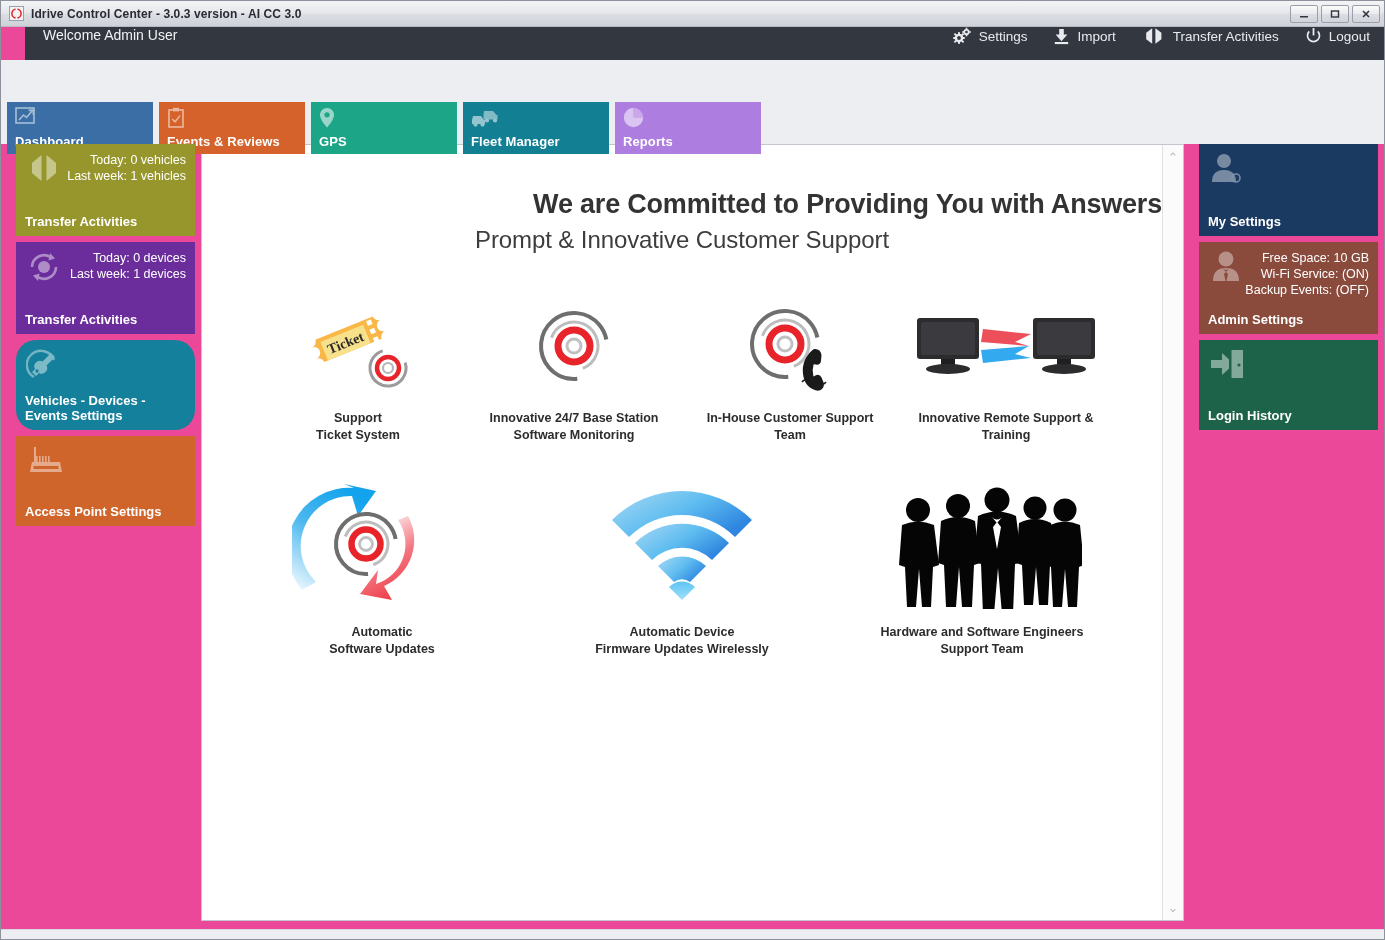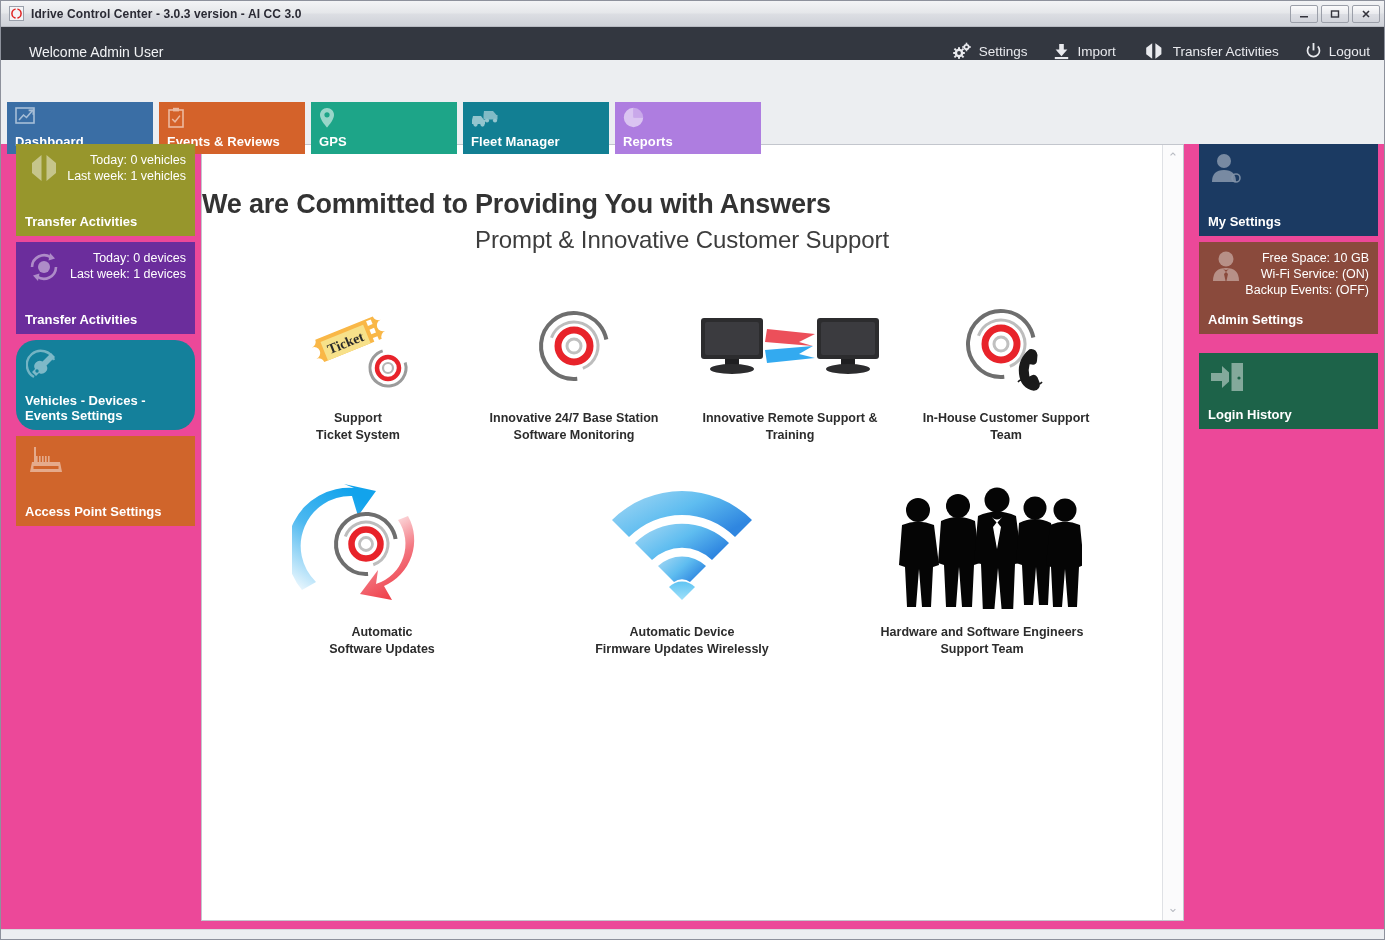--- a/index.html
+++ b/index.html
@@ -41,23 +41,24 @@
     background: linear-gradient(180deg,#fbfbfc 0%, #e9eaee 50%, #dcdee4 51%, #d2d4db 100%);
     display: flex; align-items: center; justify-content: center;
     font-size: 10px; color: #2e2e38; line-height: 1;
   }
   .win-btn svg { display: block; }
 
   
   .appbar {
     height: 33px;
     background: #333740;
-    display: flex; align-items: flex-end;
-    padding: 0 14px 0 28px;
+    display: flex; align-items: flex-start;
+    padding: 0 14px 0 18px;
     flex: 0 0 auto;
+    margin-left: 24px;
   }
   .welcome { color: #f2f3f5; font-size: 14px; }
   .appbar-actions { margin-left: auto; display: flex; align-items: center; gap: 26px; }
   .appbar-item {
     display: flex; align-items: center; gap: 7px;
     color: #e9eaee; font-size: 13.5px; cursor: pointer;
   }
   .appbar-item svg { display: block; }
 
   
@@ -123,38 +124,38 @@
   .stile .st-label {
     position: absolute; left: 9px; bottom: 7px; right: 9px;
     font-size: 13px; font-weight: bold; line-height: 15px;
   }
   .st-transfer-veh { background: #97962c; height: 92px; }
   .st-transfer-dev { background: #6b2d9c; height: 92px; }
   .st-vehicles     { background: #14809b; height: 90px; border-radius: 20px; }
   .st-access       { background: #d0652b; height: 90px; }
   .st-mysettings   { background: #1b3a62; height: 92px; }
   .st-admin        { background: #8a4a3c; height: 92px; }
-  .st-login        { background: #1d6349; height: 76px; margin-top: 13px; }
+  .st-login        { background: #1d6349; height: 90px; }
 
   
   .col-center {
     flex: 1 1 auto; min-width: 0;
     display: flex;
     margin: 0 6px;
     border: 1px solid #c3c6cd;
     background: #ffffff;
   }
   .content {
     flex: 1 1 auto; min-width: 0;
     background: #ffffff;
     overflow: hidden;
     padding-top: 44px;
   }
   .headline {
-    text-align: left;
+    text-align: right;
     font-size: 27px; font-weight: bold; color: #333333;
     letter-spacing: -.2px;
   }
   .subhead {
     text-align: center;
     font-size: 24px; color: #3d3d3d; margin-top: 6px;
     letter-spacing: -.1px;
   }
 
   .feature-grid { margin-top: 42px; }
@@ -480,62 +481,62 @@
                 </svg>
               </div>
               <div class="cap">
                 <div>Innovative 24/7 Base Station</div>
                 <div>Software Monitoring</div>
               </div>
             </div>
 
             <div class="feature">
               <div class="fig">
-                <svg width="190" height="85" viewBox="0 0 190 85">
-
-                  <g>
-                    <rect x="6" y="14" width="62" height="41" rx="3" fill="#2c2c2e"></rect>
-                    <rect x="10" y="18" width="54" height="33" rx="2" fill="#3b3b3f"></rect>
-                    <rect x="30" y="55" width="14" height="7" fill="#1f1f21"></rect>
-                    <ellipse cx="37" cy="65" rx="22" ry="5" fill="#2c2c2e"></ellipse>
-                  </g>
-
-                  <path d="M72 25 L120 30 L104 38 L118 42 L70 38 Z" fill="#ec4f5a"></path>
-                  <path d="M70 46 L118 42 L104 50 L120 54 L72 59 Z" fill="#33aaf0"></path>
-
-                  <g>
-                    <rect x="122" y="14" width="62" height="41" rx="3" fill="#2c2c2e"></rect>
-                    <rect x="126" y="18" width="54" height="33" rx="2" fill="#3b3b3f"></rect>
-                    <rect x="146" y="55" width="14" height="7" fill="#1f1f21"></rect>
-                    <ellipse cx="153" cy="65" rx="22" ry="5" fill="#2c2c2e"></ellipse>
-                  </g>
-                </svg>
-              </div>
-              <div class="cap">
-                <div>Innovative Remote Support &amp;</div>
-                <div>Training</div>
-              </div>
-            </div>
-
-            <div class="feature">
-              <div class="fig">
                 <svg width="100" height="92" viewBox="0 0 100 92">
                   <circle cx="45" cy="44" r="33" fill="none" stroke="#6e6e6e" stroke-width="4" stroke-dasharray="120 55" transform="rotate(140 45 44)"></circle>
                   <circle cx="45" cy="44" r="24" fill="none" stroke="#bdbdbd" stroke-width="3" stroke-dasharray="95 56" transform="rotate(200 45 44)"></circle>
                   <circle cx="45" cy="44" r="16" fill="none" stroke="#e8232a" stroke-width="7"></circle>
                   <circle cx="45" cy="44" r="7" fill="none" stroke="#c0c0c0" stroke-width="3"></circle>
                   <g transform="rotate(36 74 62)">
                     <path d="M66 52 q5 -5 10 0 l3 5 q2 4 -2 6 l-2 1 q2 6 7 10 l1 -2 q2 -4 6 -2 l5 3 q5 5 0 10 q-12 6 -22 -5 q-10 -11 -6 -26 z" fill="#1a1a1a"></path>
                   </g>
                   <path d="M62 82 q3 -4 6 0 q3 4 6 0 q3 -4 6 0 q3 4 6 0" fill="none" stroke="#1a1a1a" stroke-width="1.6"></path>
                 </svg>
               </div>
               <div class="cap">
                 <div>In-House Customer Support</div>
                 <div>Team</div>
+              </div>
+            </div>
+
+            <div class="feature">
+              <div class="fig">
+                <svg width="190" height="85" viewBox="0 0 190 85">
+
+                  <g>
+                    <rect x="6" y="14" width="62" height="41" rx="3" fill="#2c2c2e"></rect>
+                    <rect x="10" y="18" width="54" height="33" rx="2" fill="#3b3b3f"></rect>
+                    <rect x="30" y="55" width="14" height="7" fill="#1f1f21"></rect>
+                    <ellipse cx="37" cy="65" rx="22" ry="5" fill="#2c2c2e"></ellipse>
+                  </g>
+
+                  <path d="M72 25 L120 30 L104 38 L118 42 L70 38 Z" fill="#ec4f5a"></path>
+                  <path d="M70 46 L118 42 L104 50 L120 54 L72 59 Z" fill="#33aaf0"></path>
+
+                  <g>
+                    <rect x="122" y="14" width="62" height="41" rx="3" fill="#2c2c2e"></rect>
+                    <rect x="126" y="18" width="54" height="33" rx="2" fill="#3b3b3f"></rect>
+                    <rect x="146" y="55" width="14" height="7" fill="#1f1f21"></rect>
+                    <ellipse cx="153" cy="65" rx="22" ry="5" fill="#2c2c2e"></ellipse>
+                  </g>
+                </svg>
+              </div>
+              <div class="cap">
+                <div>Innovative Remote Support &amp;</div>
+                <div>Training</div>
               </div>
             </div>
 
           </div>
 
           <div class="feature-row row2">
 
             <div class="feature">
               <div class="fig">
                 <svg width="180" height="126" viewBox="0 0 180 126">

